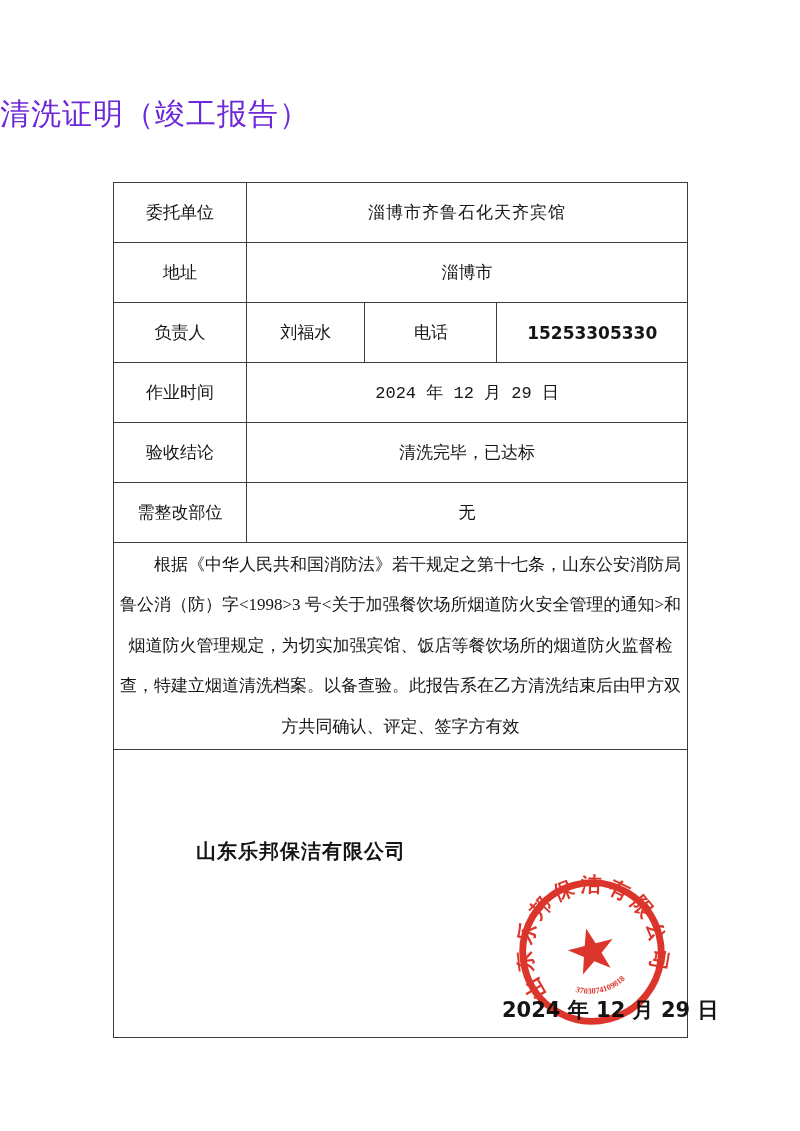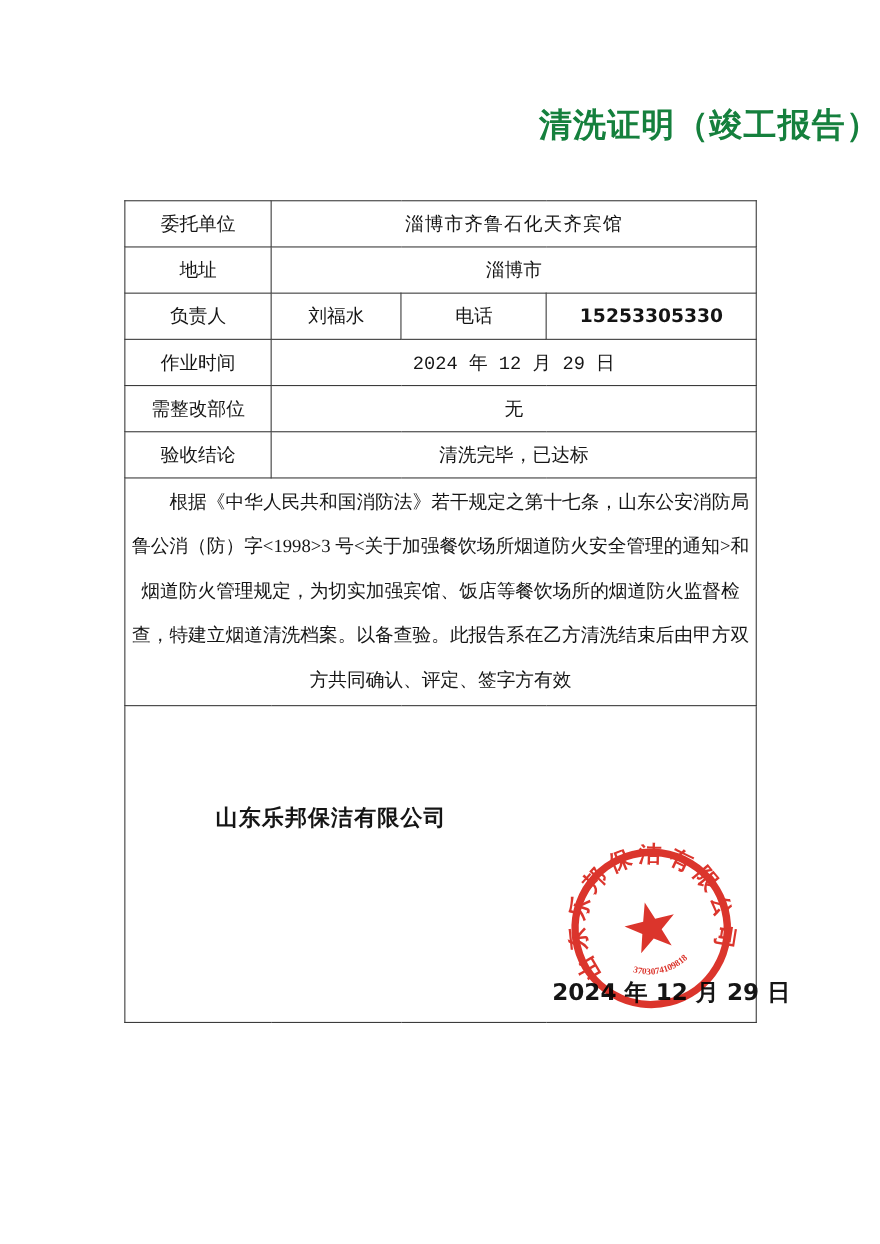--- a/index.html
+++ b/index.html
@@ -14,43 +14,43 @@
     width: 800px;
     height: 1131px;
     background: #ffffff;
     overflow: hidden;
   }
   .doc-title {
     position: absolute;
     top: 94px;
     left: 0;
     width: 100%;
-    text-align: right;
+    text-align: left;
     font-size: 30px;
     letter-spacing: 1px;
-    color: #15803d;
-    font-weight: 700;
+    color: #6d28d9;
+    font-weight: 400;
   }
   table.report {
     position: absolute;
     left: 113px;
     top: 182px;
     width: 575px;
     border-collapse: collapse;
     table-layout: fixed;
   }
   table.report td {
     border: 1.7px solid #3c3c3c;
     text-align: center;
     vertical-align: middle;
     font-size: 17px;
     color: #151515;
     padding: 2px 4px;
   }
-  tr.data-row { height: 42px; }
+  tr.data-row { height: 60px; }
   td.label-cell { font-size: 17px; }
   td.value-cell { font-size: 18px; font-family: Liberation Mono, monospace; }
   td.big-value { font-size: 22px; letter-spacing: 1px; }
   .digits-sans {
     font-family: "DejaVu Sans", "Liberation Sans", serif;
   }
   td.phone-value { font-size: 19px; font-family: "DejaVu Sans", "Liberation Sans", serif; font-weight: bold; }
   td.notice-cell {
     height: 207px;
     text-align: justify;
@@ -126,26 +126,26 @@
         <td class="label-cell">负责人</td>
         <td class="value-cell">刘福水</td>
         <td class="label-cell">电话</td>
         <td class="phone-value">15253305330</td>
       </tr>
       <tr class="data-row">
         <td class="label-cell">作业时间</td>
         <td class="value-cell digits-sans" colspan="3">2024 年 12 月 29 日</td>
       </tr>
       <tr class="data-row">
+        <td class="label-cell">验收结论</td>
+        <td class="value-cell" colspan="3">清洗完毕，已达标</td>
+      </tr>
+      <tr class="data-row">
         <td class="label-cell">需整改部位</td>
         <td class="value-cell" colspan="3">无</td>
-      </tr>
-      <tr class="data-row">
-        <td class="label-cell">验收结论</td>
-        <td class="value-cell" colspan="3">清洗完毕，已达标</td>
       </tr>
       <tr>
         <td class="notice-cell" colspan="4">
           <div class="notice-text">根据《中华人民共和国消防法》若干规定之第十七条，山东公安消防局鲁公消（防）字&lt;1998&gt;3 号&lt;关于加强餐饮场所烟道防火安全管理的通知&gt;和烟道防火管理规定，为切实加强宾馆、饭店等餐饮场所的烟道防火监督检查，特建立烟道清洗档案。以备查验。此报告系在乙方清洗结束后由甲方双方共同确认、评定、签字方有效</div>
         </td>
       </tr>
       <tr>
         <td class="signature-cell" colspan="4">
           <div class="sig-company">山东乐邦保洁有限公司</div>
           <div class="sig-date">2024 年 12 月 29 日</div>

